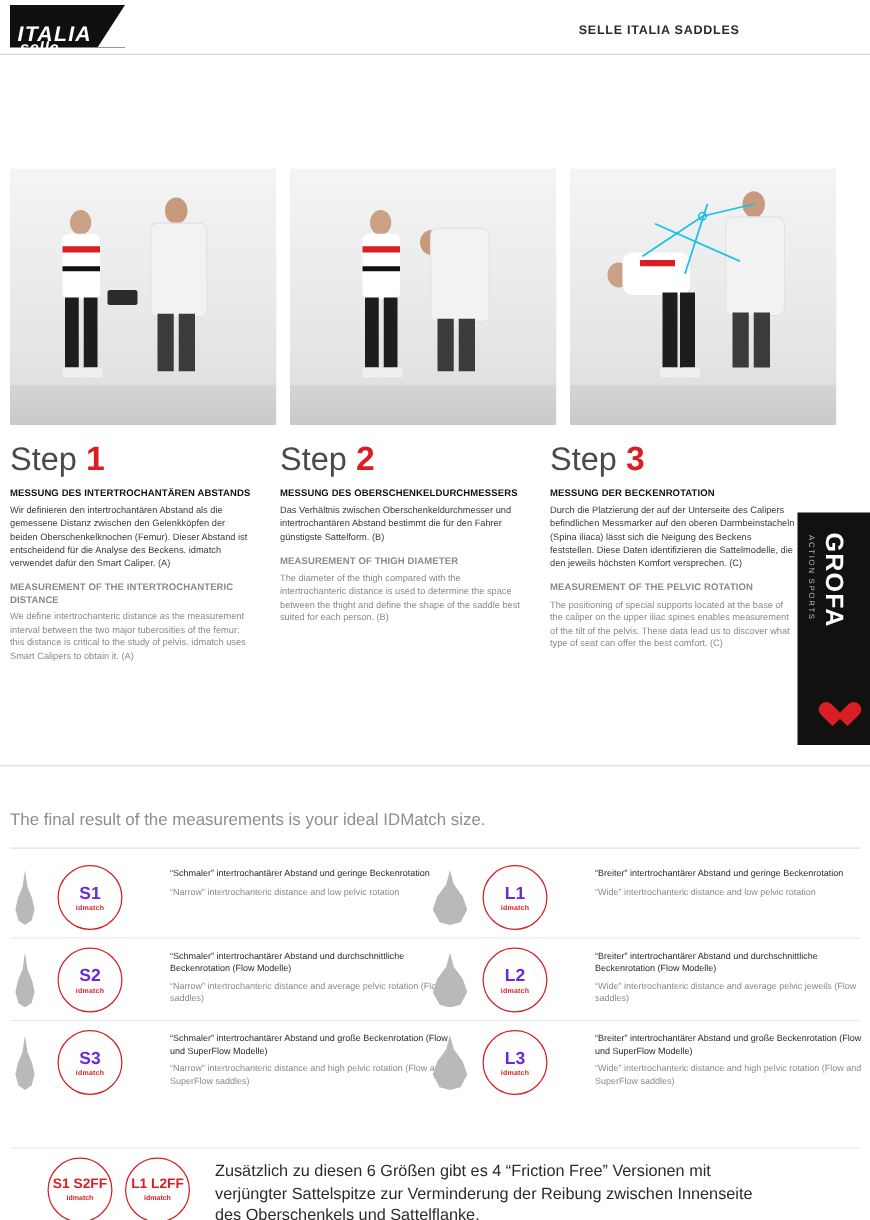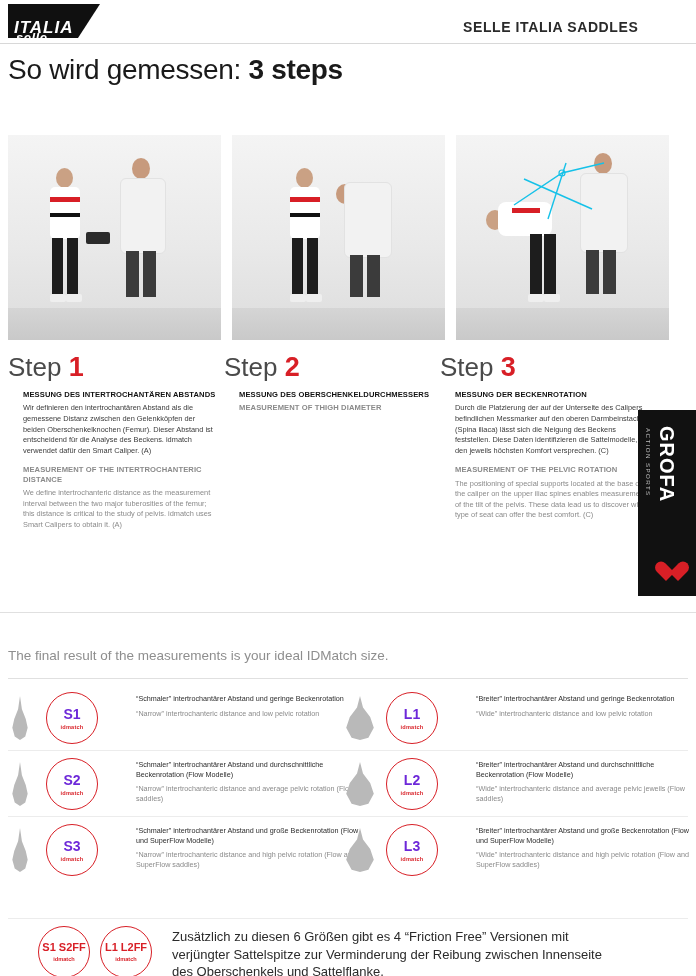--- a/index.html
+++ b/index.html
@@ -27,21 +27,21 @@
   .logo .l2{
     position:absolute;left:6px;top:14px;color:#fff;font-style:italic;
     font-size:17px;font-weight:bold;letter-spacing:1px;
   }
   .logo .swoosh{
     position:absolute;right:0;top:0;width:22px;height:34px;background:#fff;
     clip-path:polygon(100% 0,100% 100%,0 100%);
   }
   .brandline{
     position:absolute;left:463px;top:19px;
-    font-size:14px;font-weight:bold;letter-spacing:.6px;color:#2a2a2a;
+    font-size:10px;font-weight:bold;letter-spacing:.6px;color:#2a2a2a;
   }
   .hdr-rule{position:absolute;left:0;top:43px;width:696px;height:1px;background:#d8d8d8;}
 
   
   .title-de{
     position:absolute;left:8px;top:54px;font-size:28px;color:#1a1a1a;
     letter-spacing:-.3px;
   }
   .title-de b{font-weight:bold;}
   .title-en{
@@ -75,21 +75,21 @@
   
   .steps{position:absolute;left:8px;top:352px;width:680px;}
   .step-h{
     position:absolute;top:0;font-size:26px;color:#4a4a4a;font-weight:300;
   }
   .step-h .num{font-weight:bold;color:#d81f26;font-size:27px;}
   .step-h.s1{left:0;}
   .step-h.s2{left:216px;}
   .step-h.s3{left:432px;}
 
-  .col{position:absolute;top:38px;width:196px;margin-left:15px;}
+  .col{position:absolute;top:38px;width:196px;}
   .col.c1{left:0;}
   .col.c2{left:216px;}
   .col.c3{left:432px;}
   .col h4{
     margin:0 0 4px 0;font-size:7.6px;font-weight:bold;color:#111;
     letter-spacing:.1px;line-height:1.25;text-transform:uppercase;
   }
   .col p{
     margin:0 0 9px 0;font-size:7.4px;line-height:1.42;color:#3a3a3a;
   }
@@ -183,23 +183,20 @@
   <div class="header">
     <div class="logo">
       <div class="l1">selle</div>
       <div class="l2">ITALIA</div>
       <div class="swoosh"></div>
     </div>
     <div class="brandline">SELLE ITALIA SADDLES</div>
     <div class="hdr-rule"></div>
   </div>
 
-  <div class="title-de">
-    <span>So wird gemessen: </span><b>3 steps</b>
-  </div>
 
   <div class="photos">
 
     <div class="photo p1">
       <div class="ph-floor"></div>
 
       <div class="person cyc" style="left:32px;bottom:22px;width:52px;height:150px;">
         <div class="head" style="left:16px;top:0;width:17px;height:20px;background:#caa184;"></div>
         <div class="torso" style="left:10px;top:19px;width:30px;height:52px;background:#fff;border-radius:5px;">
           <div class="jersey-stripe" style="left:0;top:10px;width:30px;height:5px;"></div>
@@ -282,21 +279,23 @@
 
     <div class="col c1">
       <h4>MESSUNG DES INTERTROCHANTÄREN ABSTANDS</h4>
       <p>Wir definieren den intertrochantären Abstand als die gemessene Distanz zwischen den Gelenkköpfen der beiden Oberschenkelknochen (Femur). Dieser Abstand ist entscheidend für die Analyse des Beckens. idmatch verwendet dafür den Smart Caliper. (A)</p>
       <h4 class="grey">MEASUREMENT OF THE INTERTROCHANTERIC DISTANCE</h4>
       <p class="grey">We define intertrochanteric distance as the measurement interval between the two major tuberosities of the femur; this distance is critical to the study of pelvis. idmatch uses Smart Calipers to obtain it. (A)</p>
     </div>
 
     <div class="col c2">
       <h4>MESSUNG DES OBERSCHENKELDURCHMESSERS</h4>
+      <p>Das Verhältnis zwischen Oberschenkeldurchmesser und intertrochantären Abstand bestimmt die für den Fahrer günstigste Sattelform. (B)</p>
       <h4 class="grey">MEASUREMENT OF THIGH DIAMETER</h4>
+      <p class="grey">The diameter of the thigh compared with the intertrochanteric distance is used to determine the space between the thight and define the shape of the saddle best suited for each person. (B)</p>
     </div>
 
     <div class="col c3">
       <h4>MESSUNG DER BECKENROTATION</h4>
       <p>Durch die Platzierung der auf der Unterseite des Calipers befindlichen Messmarker auf den oberen Darmbeinstacheln (Spina iliaca) lässt sich die Neigung des Beckens feststellen. Diese Daten identifizieren die Sattelmodelle, die den jeweils höchsten Komfort versprechen. (C)</p>
       <h4 class="grey">MEASUREMENT OF THE PELVIC ROTATION</h4>
       <p class="grey">The positioning of special supports located at the base of the caliper on the upper iliac spines enables measurement of the tilt of the pelvis. These data lead us to discover what type of seat can offer the best comfort. (C)</p>
     </div>
   </div>
 

